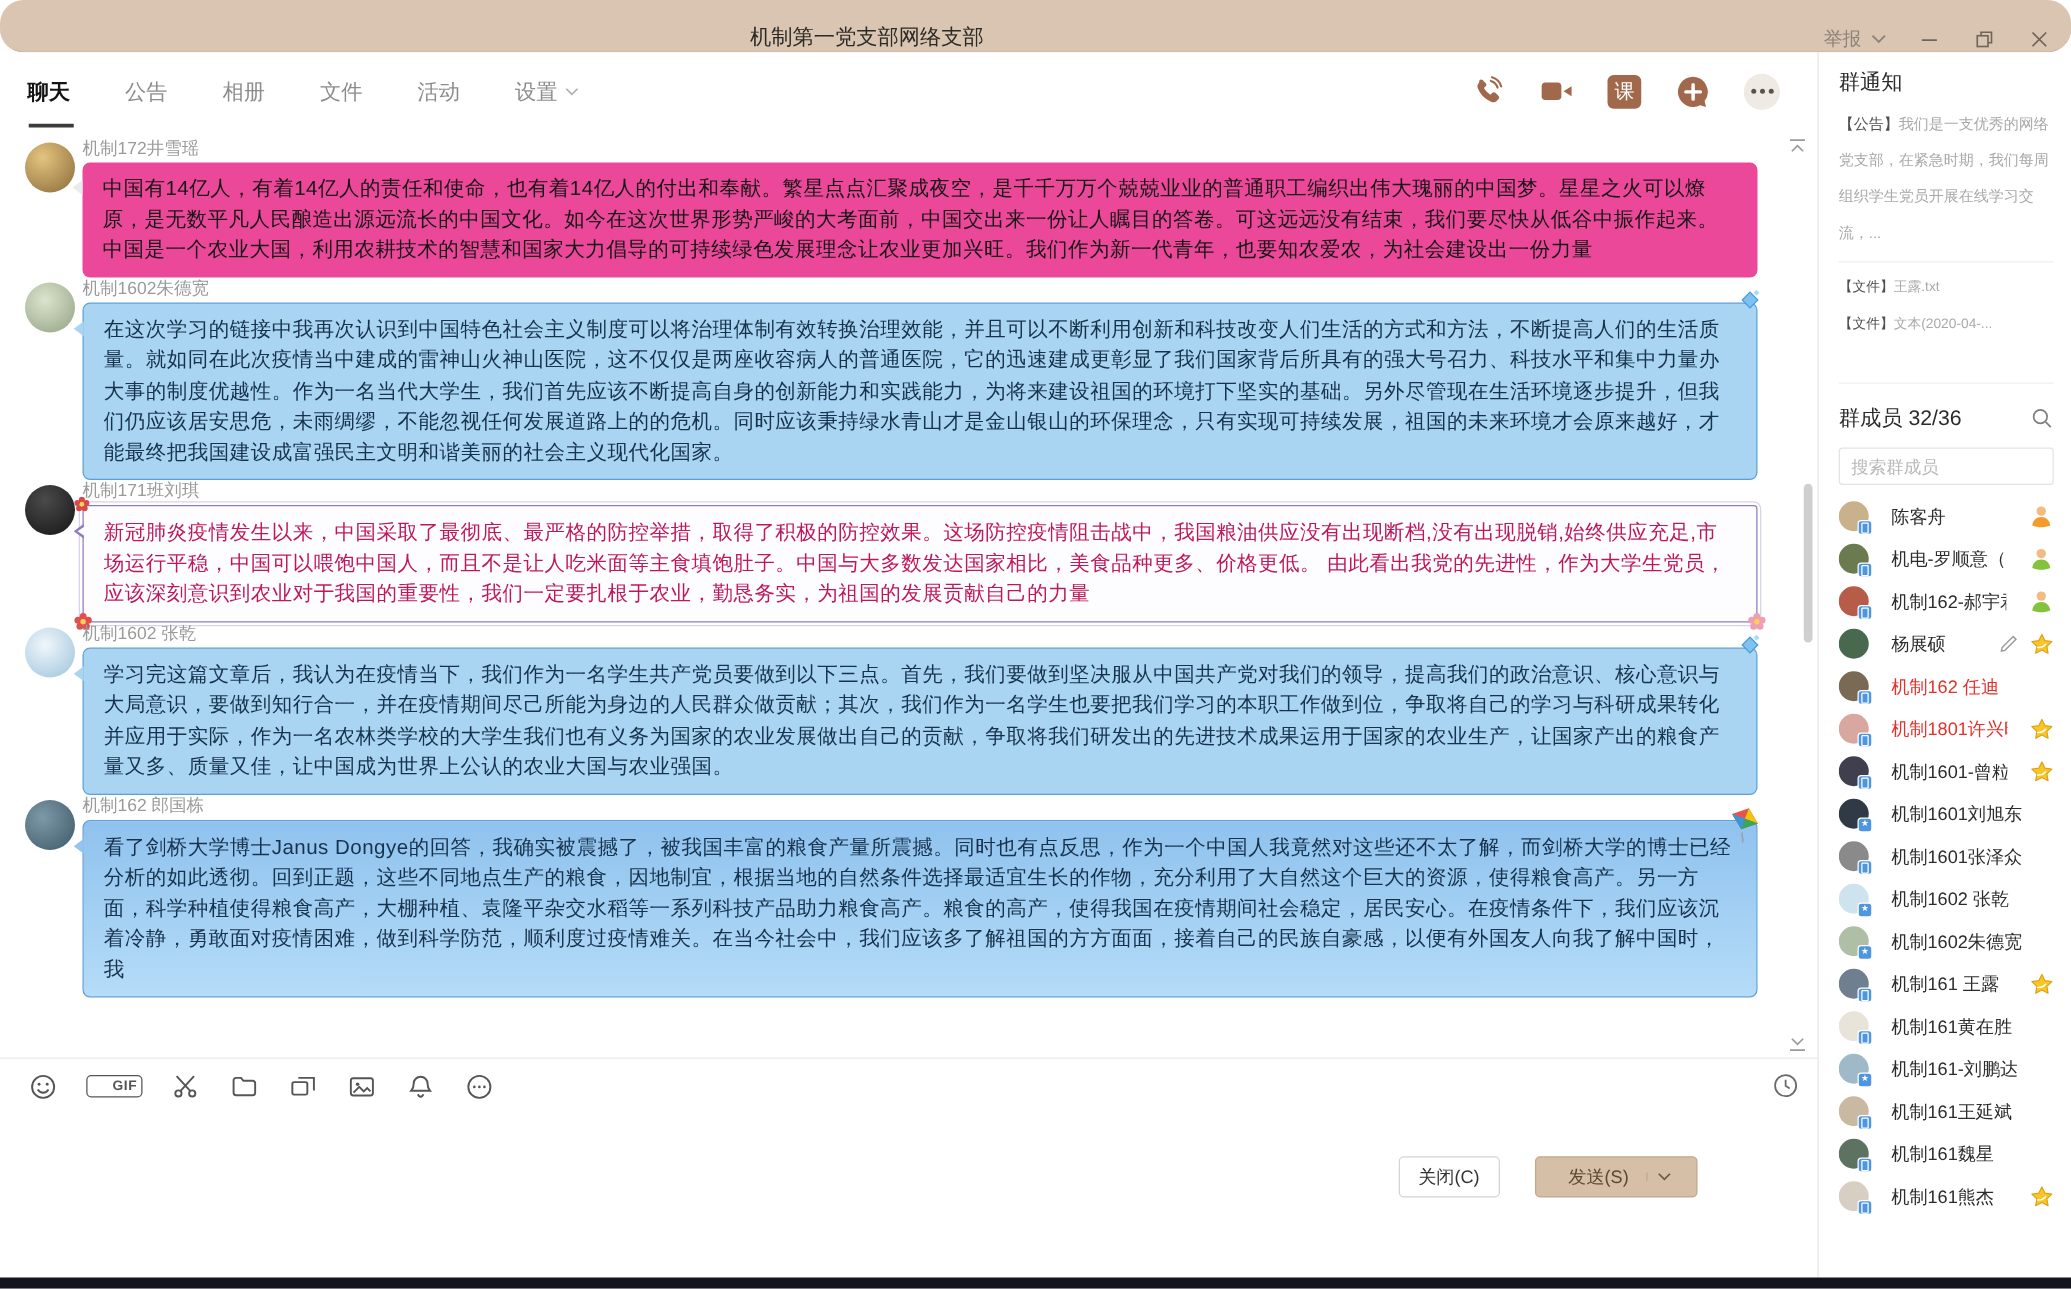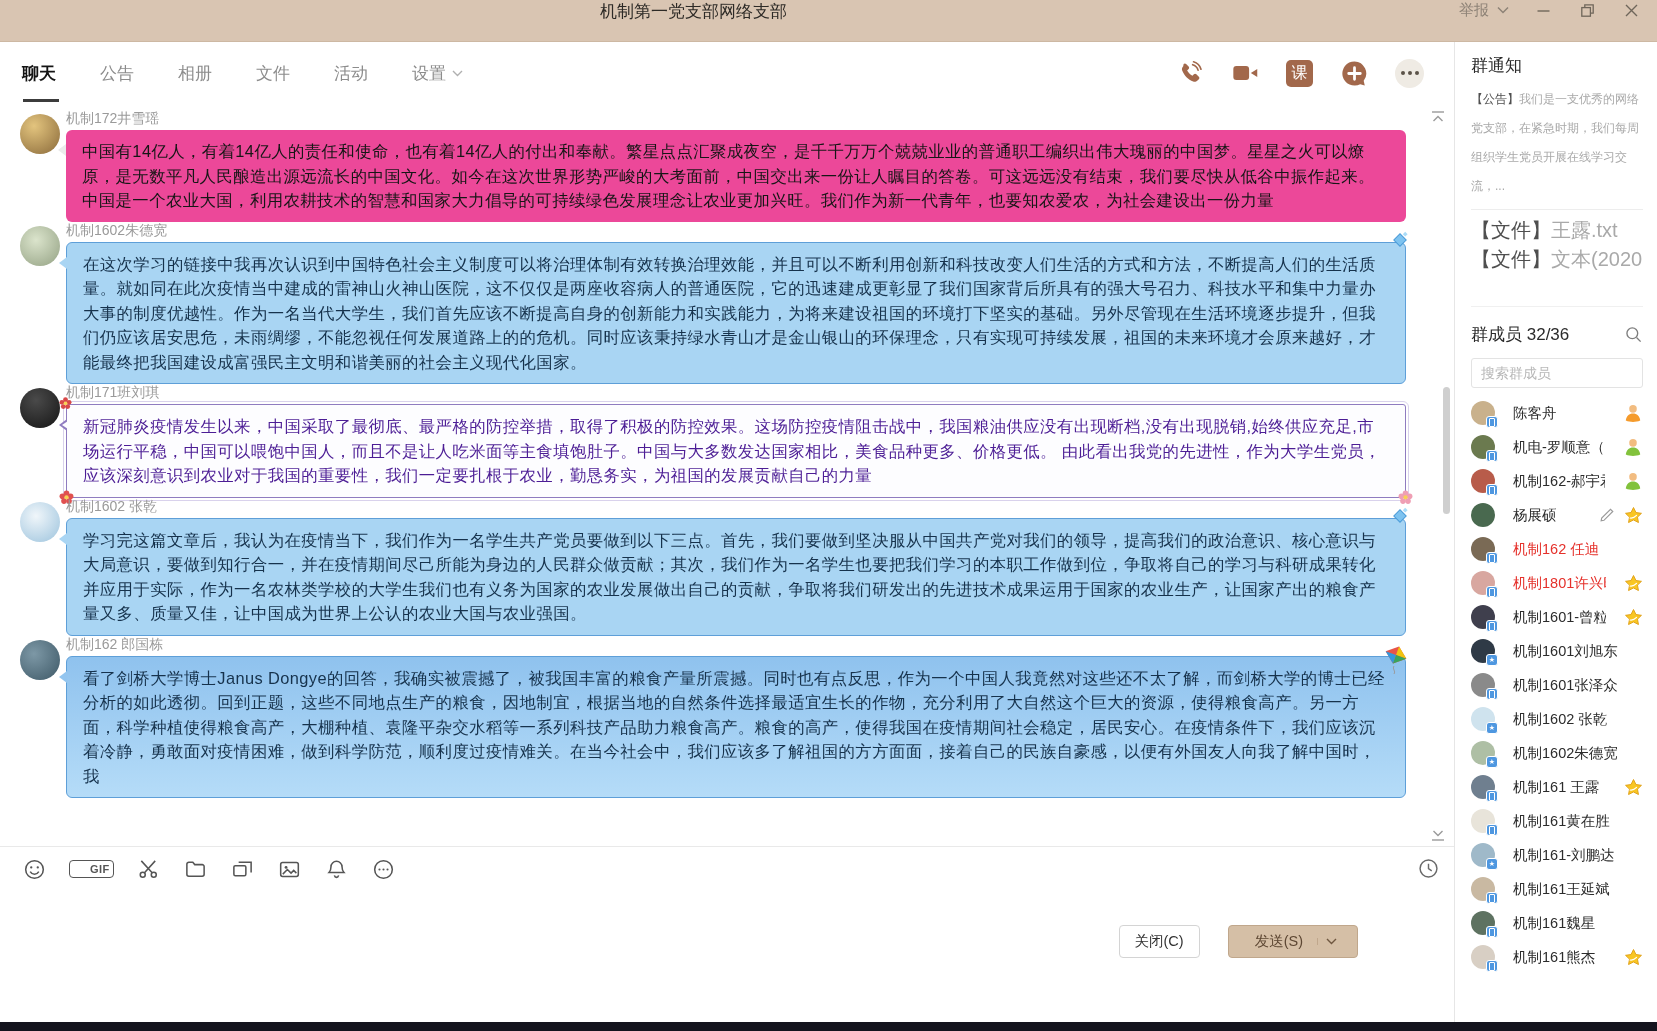--- a/index.html
+++ b/index.html
@@ -1,21 +1,21 @@
 <!DOCTYPE html>
 <html><head>
 <meta charset="utf-8">
 <style>
   * { margin:0; padding:0; box-sizing:border-box; }
   html,body { width:1657px; height:1031px; overflow:hidden; }
   body { font-family:"Liberation Sans","DejaVu Sans",sans-serif; background:#fff; color:#222; }
   .window { width:1657px; height:1031px; display:flex; flex-direction:column; position:relative; background:#fff; }
 
   
-  .titlebar { flex:0 0 42px; background:#d9c5b2; border-bottom:1px solid #cdb8a3; position:relative; display:flex; align-items:flex-start; }
+  .titlebar { flex:0 0 42px; background:#d9c5b2; border-bottom:1px solid #cdb8a3; position:relative; display:flex; align-items:flex-end;border-radius:19px; }
   .titlebar .title { position:absolute; left:0; right:270px; text-align:center; font-size:17px; color:#2d2a26; }
   .titlebar-right { margin-left:auto; display:flex; align-items:center; gap:24px; padding-right:16px; z-index:2; }
   .report { display:flex; align-items:center; gap:8px; color:#8d8276; font-size:15px; cursor:default; }
   .win-btn { width:20px; height:20px; display:flex; align-items:center; justify-content:center; color:#6f665a; }
   .win-btn svg { display:block; }
 
   
   .main { flex:1; display:flex; min-height:0; }
   .left { flex:1; min-width:0; display:flex; flex-direction:column; }
   .sidebar { flex:0 0 203px; border-left:1px solid #e6e6e6; display:flex; flex-direction:column; padding:12px 14px 0 16px; overflow:hidden; }
@@ -40,21 +40,21 @@
   .av-m1 { background:radial-gradient(circle at 40% 35%, #dbe4cc, #93a183); }
   .av-m2 { background:radial-gradient(circle at 40% 30%, #4a4a4a, #151515); }
   .av-m3 { background:radial-gradient(circle at 40% 35%, #f0f6fa, #9cc3dd); }
   .av-m4 { background:radial-gradient(circle at 35% 35%, #7d98a6, #3d5866); }
   .sender { margin-left:66px; height:20px; font-size:14px; color:#9a9a9a; }
   .bubble { position:relative; margin-left:66px; margin-right:48px; border-radius:6px; padding:9px 16px; font-size:16.4px; letter-spacing:.4px; line-height:24.5px; }
   .bubble::before { content:""; position:absolute; left:-8px; top:14px; border-top:6px solid transparent; border-bottom:6px solid transparent; border-right:8px solid var(--tail,#ebebeb); }
   .bubble.gray   { --tail:#ebebeb; background:#ec4899; color:#161616; }
   .bubble.blue   { --tail:#a9d5f3; background:#a9d5f3; border:1px solid #5e9fd8; color:#16324c; }
   .bubble.blue2  { --tail:#93c5ef; background:linear-gradient(180deg,#8fc2ee,#b5dcf8); border:1px solid #5e9fd8; color:#16324c; }
-  .bubble.purple { --tail:#8f7cc0; background:#fdfdff; border:1px solid #8f7cc0; outline:1px solid #d9d2ec; outline-offset:2px; border-radius:3px; color:#4c1d95; }
+  .bubble.purple { --tail:#8f7cc0; background:#fdfdff; border:1px solid #8f7cc0; outline:1px solid #d9d2ec; outline-offset:2px; border-radius:3px; color:#be185d; }
   .bubble.purple::after { content:""; position:absolute; left:-5px; top:16px; border-top:4px solid transparent; border-bottom:4px solid transparent; border-right:6px solid #fdfdff; }
   .deco { position:absolute; line-height:0; }
   .deco.tr { top:-12px; right:-4px; }
   .deco.tl { top:-8px; left:-8px; }
   .deco.bl { bottom:-8px; left:-8px; }
   .deco.br { bottom:-8px; right:-8px; }
 
   .chat-scrollbar { position:absolute; right:4px; top:283px; width:7px; height:127px; border-radius:4px; background:#cfcfcf; }
   .collapse-top { position:absolute; right:8px; top:6px; color:#9a9a9a; }
   .scroll-latest { position:absolute; right:8px; bottom:4px; color:#9a9a9a; }
@@ -72,21 +72,21 @@
   .btn-send .lbl { padding:0 14px; }
   .btn-send .sep { width:1px; align-self:stretch; background:#c0a78c; }
   .btn-send .dd { width:27px; display:flex; align-items:center; justify-content:center; color:#6f5740; }
 
   
   .panel-title { font-size:17px; color:#2b2b2b; margin-bottom:8px; }
   .announcement { font-size:12px; line-height:29px; }
   .announcement .lbl { color:#4f4f4f; }
   .announcement .txt { color:#a9a9a9; }
   .notice-divider { border-top:1px solid #ededed; margin:8px 0 6px 0; }
-  .file-row { font-size:20px; line-height:29px; white-space:nowrap; overflow:hidden; }
+  .file-row { font-size:11px; line-height:29px; white-space:nowrap; overflow:hidden; }
   .file-row .lbl { color:#4f4f4f; }
   .file-row .val { color:#a9a9a9; }
   .members { margin-top:32px; border-top:1px solid #f0f0f0; padding-top:16px; flex:1; min-height:0; display:flex; flex-direction:column; }
   .members-head { display:flex; align-items:center; justify-content:space-between; margin-bottom:12px; }
   .members-head .panel-title { margin:0; }
   .search-icon { color:#7d7d7d; }
   .member-search { height:30px; border:1px solid #e3e3e3; border-radius:3px; font-size:14px; padding:0 9px; color:#444; width:100%; outline:none; margin-bottom:8px; font-family:inherit; }
   .member-search::placeholder { color:#b8b8b8; }
   .member-list { flex:1; overflow:hidden; }
   .member-row { height:34px; display:flex; align-items:center; gap:18px; }

